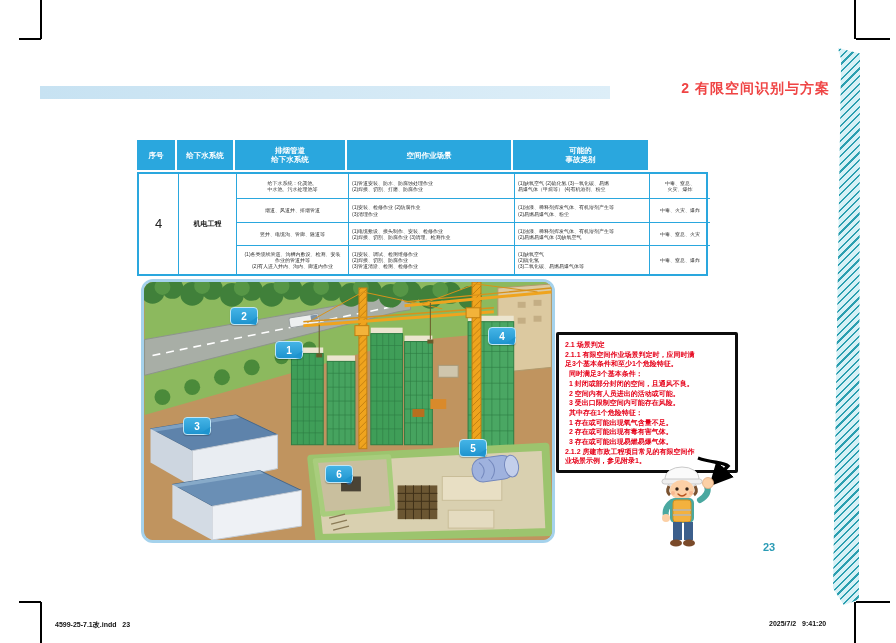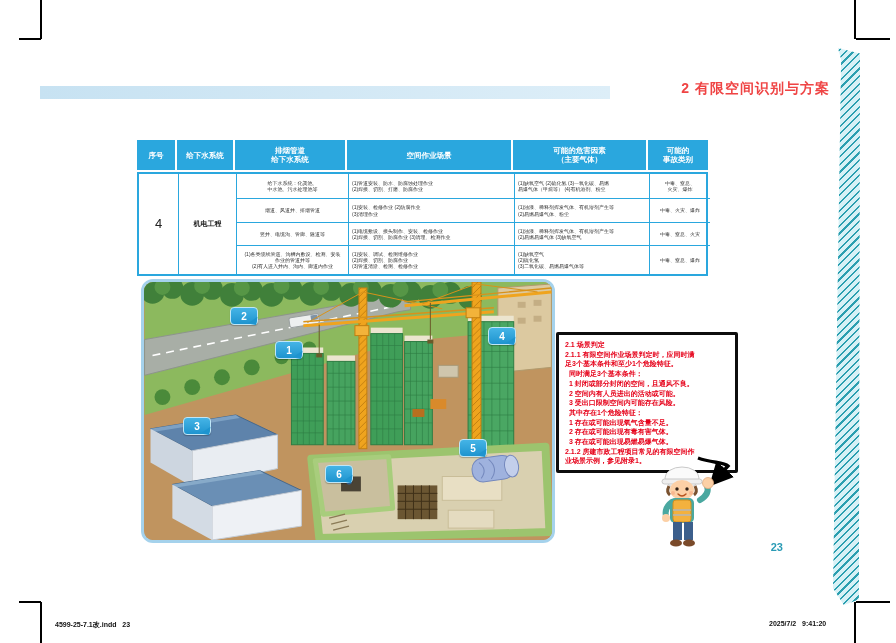--- a/index.html
+++ b/index.html
@@ -54,21 +54,21 @@
            border:6px solid transparent;border-top-color:#1e94cf;transform:rotate(-35deg);}
   .co1{left:131px;top:59px;} .co2{left:86px;top:25px;} .co3{left:39px;top:135px;}
   .co4{left:344px;top:45px;} .co5{left:315px;top:157px;} .co6{left:181px;top:183px;}
   
   .notebox{position:absolute;left:556px;top:332px;width:182px;box-sizing:border-box;
            background:#fff;border:3px solid #0d0d0d;border-radius:2px;padding:5px 6px 4px 6px;}
   .note-line{color:#e60019;font-weight:bold;font-size:7px;line-height:9.7px;white-space:pre-wrap;}
   .note-arrow{position:absolute;left:694px;top:454px;width:54px;height:36px;}
   .mascot{position:absolute;left:644px;top:462px;width:84px;height:90px;}
   
-  .page-number{position:absolute;left:755px;top:541px;width:28px;text-align:right;
+  .page-number{position:absolute;left:755px;top:541px;width:28px;text-align:center;
                font-size:11px;font-weight:bold;color:#2a9bb5;}
   .footer{position:absolute;top:620px;font-size:7px;font-weight:bold;color:#111;white-space:pre;}
   .footer-left{left:55px;} .footer-right{left:769px;}
 </style>
 </head>
 <body>
 
 <div class="page">
 
   <div class="cm cm-tl-v"></div>
@@ -95,24 +95,20 @@
         <span class="th-line">给下水系统</span>
 
       </div>
       <div class="th">
         <span class="th-line">排烟管道</span>
         <span class="th-line">给下水系统</span>
       </div>
       <div class="th">
         <span class="th-line">空间作业场景</span>
 
-      </div>
-      <div class="th">
-        <span class="th-line">可能的危害因素</span>
-        <span class="th-line">（主要气体）</span>
       </div>
       <div class="th">
         <span class="th-line">可能的</span>
         <span class="th-line">事故类别</span>
       </div>
     </div>
     <div class="tbl-body">
       <div class="td td-serial center">4</div>
       <div class="td td-category center">机电工程</div>
 

